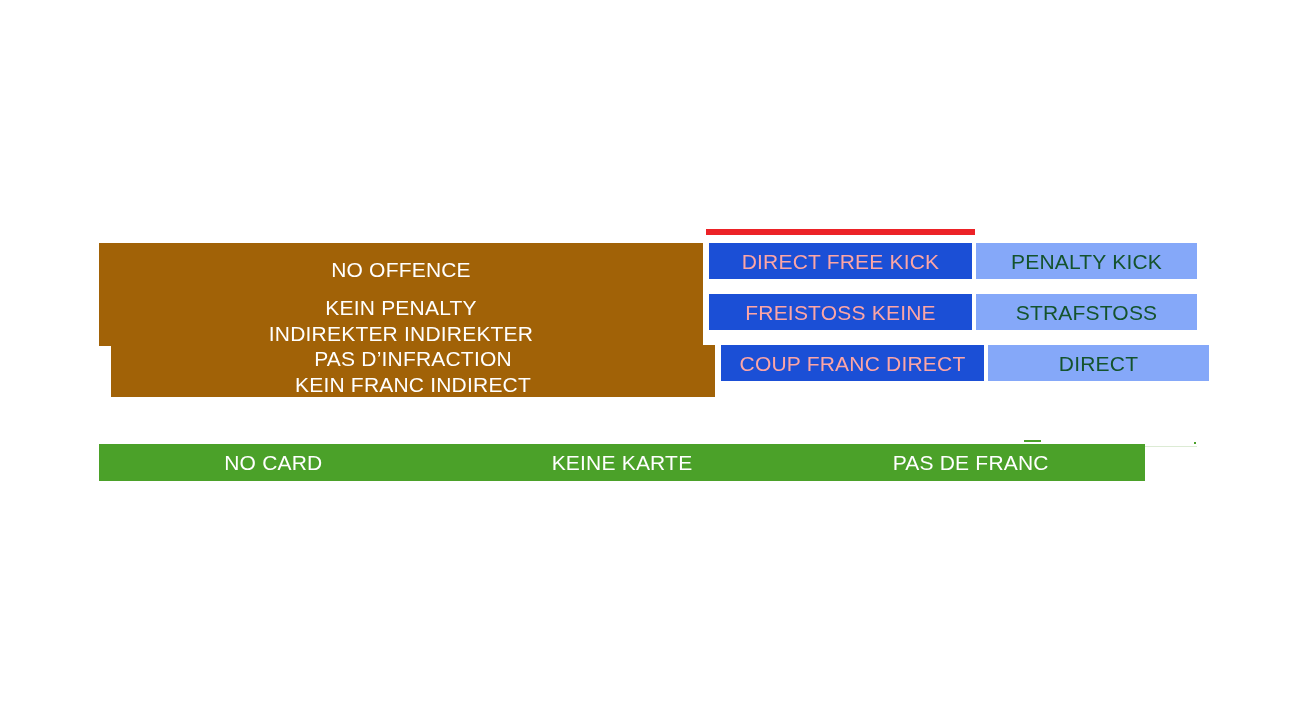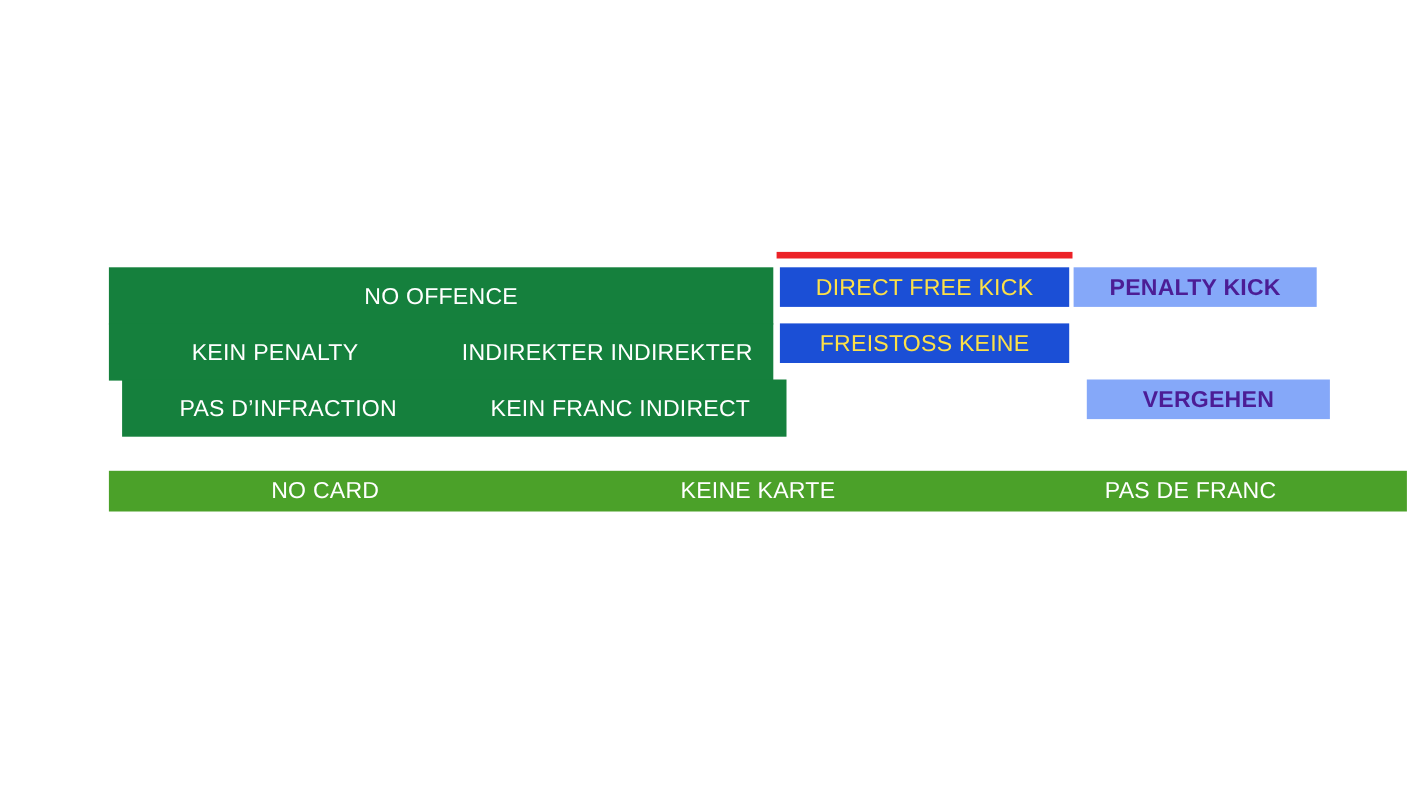--- a/index.html
+++ b/index.html
@@ -45,77 +45,77 @@
   }
   .matrix-row:last-child { margin-bottom: 0; margin-left: 12px; }
 
   
   .band-left {
     position: absolute;
     left: 0;
     top: 0;
     width: 604px;
     height: 52px;
-    background: #15803d;
-    display: flex;
-    align-items: center;
+    background: #a16207;
+    display: flex;
+    align-items: center;
+    flex-direction: column;
   }
   .band-left .half {
     flex: 1 1 50%;
     display: flex;
     align-items: center;
     justify-content: center;
     color: #ffffff;
   }
 
   
   .band-mid {
     position: absolute;
     left: 610px;
     top: 0;
     width: 263px;
     height: 36px;
     background: #1b4fd6;
     display: flex;
     align-items: center;
     justify-content: center;
-    color: #fde047;
+    color: #fca5a5;
   }
 
   
   .band-right {
     position: absolute;
     left: 877px;
     top: 0;
     width: 221px;
     height: 36px;
     background: #85a8f9;
     display: flex;
     align-items: center;
     justify-content: center;
-    color: #4c1d95;
-    font-weight: bold;
+    color: #14532d;
   }
 
   
   .red-rule {
     position: absolute;
     left: 706px;
     top: 229px;
     width: 269px;
     height: 6px;
     background: #ec2227;
   }
 
   
   .card-band {
     position: absolute;
     left: 99px;
-    top: 428px;
-    width: 1180px;
+    top: 444px;
+    width: 1046px;
     height: 37px;
     background: #4ba129;
     display: flex;
     align-items: center;
   }
   .card-band .third {
     flex: 1 1 33.333%;
     display: flex;
     align-items: center;
     justify-content: center;
@@ -177,33 +177,39 @@
         <div class="half">
           <span class="cell-label">KEIN PENALTY</span>
         </div>
         <div class="half">
           <span class="cell-label">INDIREKTER INDIREKTER</span>
         </div>
       </div>
       <div class="band-mid">
         <span class="cell-label">FREISTOSS KEINE</span>
       </div>
+      <div class="band-right">
+        <span class="cell-label">STRAFSTOSS</span>
+      </div>
     </div>
 
     <div class="matrix-row">
       <div class="band-left">
         <div class="half">
           <span class="cell-label">PAS D’INFRACTION</span>
         </div>
         <div class="half">
           <span class="cell-label">KEIN FRANC INDIRECT</span>
         </div>
       </div>
+      <div class="band-mid">
+        <span class="cell-label">COUP FRANC DIRECT</span>
+      </div>
       <div class="band-right">
-        <span class="cell-label">VERGEHEN</span>
+        <span class="cell-label">DIRECT</span>
       </div>
     </div>
 
   </div>
 
   <div class="green-hairline"></div>
   <div class="green-tick"></div>
   <div class="corner-dot"></div>
 
   <div class="card-band">

